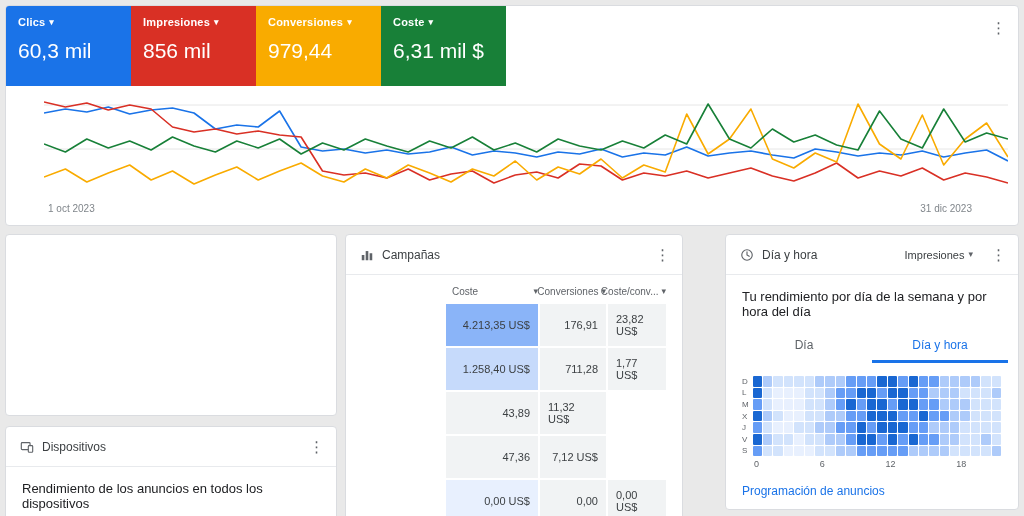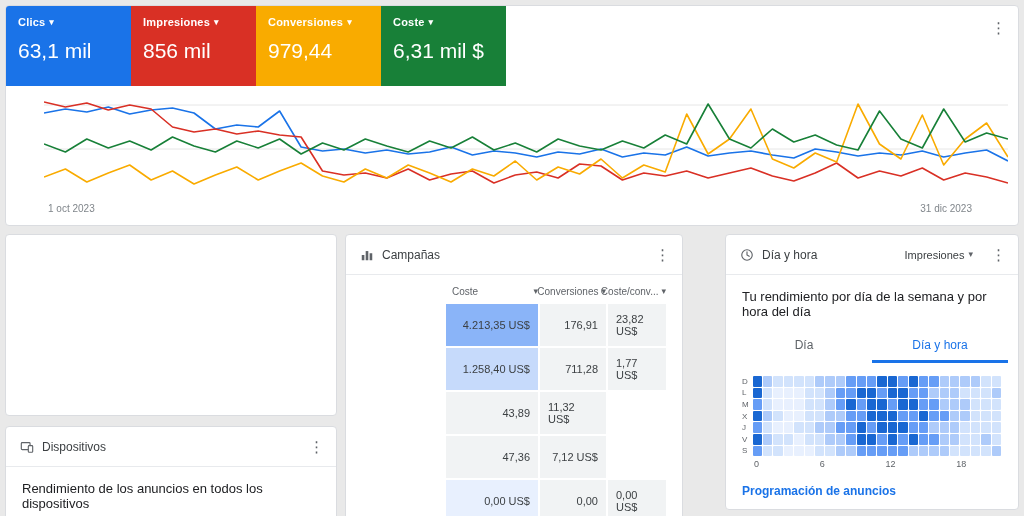--- a/index.html
+++ b/index.html
@@ -46,21 +46,21 @@
 
   
   .ctable { padding: 4px 14px 0; }
   .thead, .trow { display: grid; grid-template-columns: 84px 92px 66px 58px; column-gap: 2px; }
   .thead { font-size: 10px; color: #5f6368; padding: 7px 0; align-items: center; }
   .th { display: flex; align-items: center; justify-content: flex-end; gap: 3px; cursor: pointer; }
   .th.cost { justify-content: space-between; padding-left: 6px; }
   .trow { margin-bottom: 2px; height: 42px; cursor: pointer; }
   .tcell { display: flex; align-items: center; justify-content: flex-end; padding: 0 8px; font-size: 11px; color: #3c4043; background: #f1f3f4; }
   .tcell.tname { background: #fff; }
-  .blue-link { font-size: 12px; color: #1a73e8; text-decoration: none; cursor: pointer; font-weight: bold; }
+  .blue-link { font-size: 12px; color: #1a73e8; text-decoration: none; cursor: pointer; }
 
   
   .tabs { display: flex; padding: 2px 10px 0; }
   .tab { flex: 1; text-align: center; font-size: 12px; color: #5f6368; padding: 9px 0 8px; cursor: pointer; border-bottom: 3px solid transparent; }
   .tab.active { color: #1a73e8; border-bottom-color: #1a73e8; }
   .heatmap { padding: 13px 16px 0; }
   .hm-row { display: flex; align-items: center; margin-bottom: 1px; }
   .hm-label { width: 12px; font-size: 8px; color: #5f6368; }
   .hm-cell { width: 10.6px; height: 10.6px; margin-right: 1px; border-radius: 1px; }
   .hm-xticks { display: flex; justify-content: space-between; font-size: 9px; color: #5f6368; margin: 3px 0 0 12px; width: 278px; }
@@ -72,21 +72,21 @@
 <div class="page">
 
   <div class="card top-card">
     <div class="top-head">
       <div class="scorecards" id="scorecards">
           <div class="tile" style="background: rgb(26, 115, 232);">
             <div class="tile-label">
               <span>Clics</span>
               <span class="caret">▾</span>
             </div>
-            <div class="tile-value">63,1 mil</div>
+            <div class="tile-value">60,3 mil</div>
           </div>
           <div class="tile" style="background: rgb(217, 48, 37);">
             <div class="tile-label">
               <span>Impresiones</span>
               <span class="caret">▾</span>
             </div>
             <div class="tile-value">856 mil</div>
           </div>
           <div class="tile" style="background: rgb(249, 171, 0);">
             <div class="tile-label">

